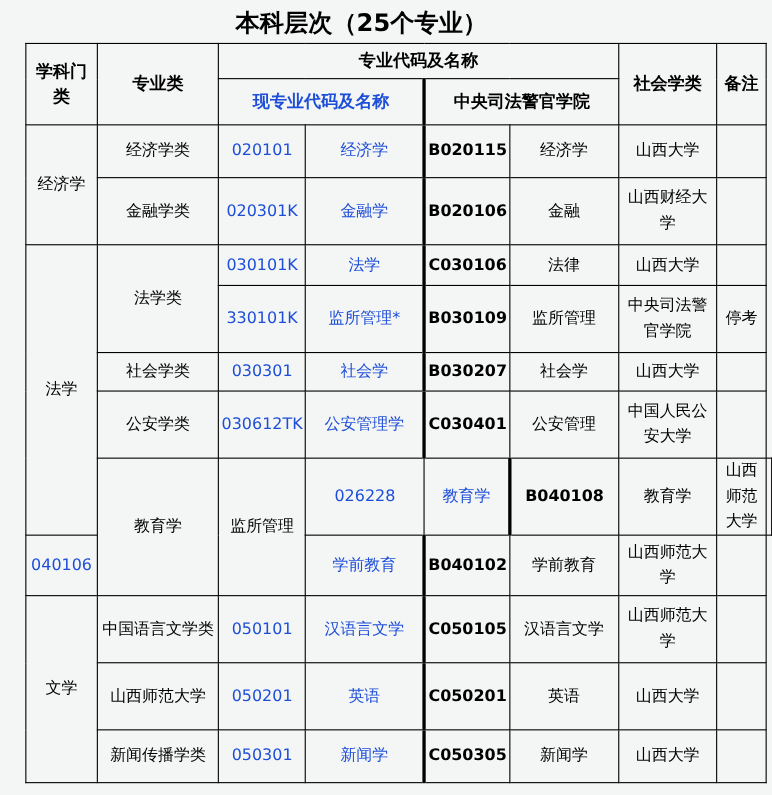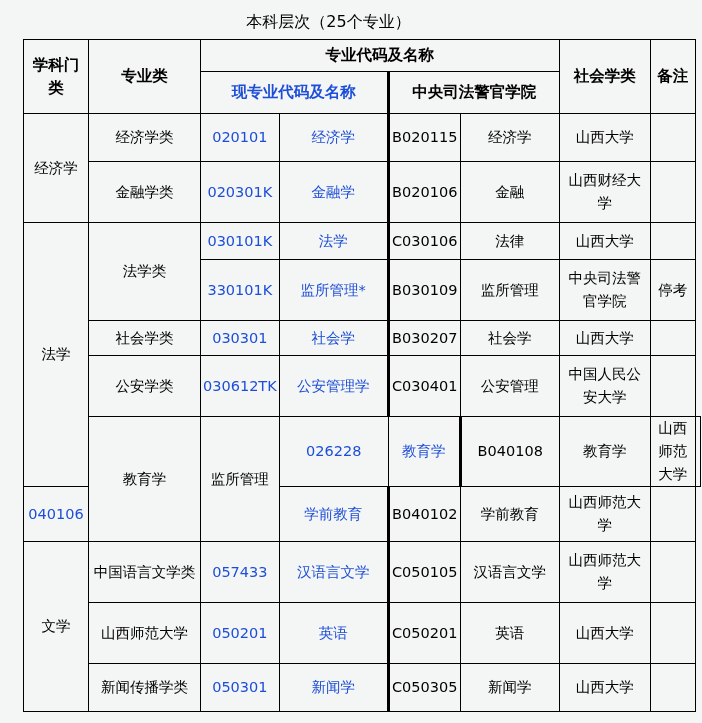--- a/index.html
+++ b/index.html
@@ -14,22 +14,22 @@
       overflow: hidden;
       font-family: "DejaVu Sans", "Liberation Sans", sans-serif;
       color: #000;
     }
     .title {
       position: absolute;
       left: 0;
       top: 10px;
       width: 657px;
       text-align: center;
-      font-size: 16px;
-      font-weight: normal;
+      font-size: 22px;
+      font-weight: bold;
       line-height: 24px;
     }
     table.majors {
       position: absolute;
       left: 23px;
       top: 39px;
       border-collapse: collapse;
       table-layout: fixed;
       font-size: 14.5px;
     }
@@ -39,21 +39,21 @@
       vertical-align: middle;
       padding: 0 2px;
       line-height: 23px;
       overflow: hidden;
     }
     table.majors th {
       font-weight: bold;
       font-size: 15.5px;
     }
     .red { color: #1d4ed8; }
-    .thick-left { border-left: 3.5px solid #000 !important; }
+    .thick-left { border-left: 3.5px solid #000 !important; font-weight: bold; }
     .code { white-space: nowrap; letter-spacing: 0; }
   </style>
 </head>
 <body>
 
 <div class="title">本科层次（25个专业）</div>
 
 <table class="majors">
   <colgroup>
     <col style="width:65px">
@@ -152,21 +152,21 @@
       <td class="red">学前教育</td>
       <td class="thick-left code">B040102</td>
       <td>学前教育</td>
       <td>山西师范大学</td>
       <td></td>
     </tr>
 
     <tr style="height:61px">
       <td rowspan="3">文学</td>
       <td>中国语言文学类</td>
-      <td class="red code">057433</td>
+      <td class="red code">050101</td>
       <td class="red">汉语言文学</td>
       <td class="thick-left code">C050105</td>
       <td>汉语言文学</td>
       <td>山西师范大学</td>
       <td></td>
     </tr>
     <tr style="height:61px">
       <td>山西师范大学</td>
       <td class="red code">050201</td>
       <td class="red">英语</td>

